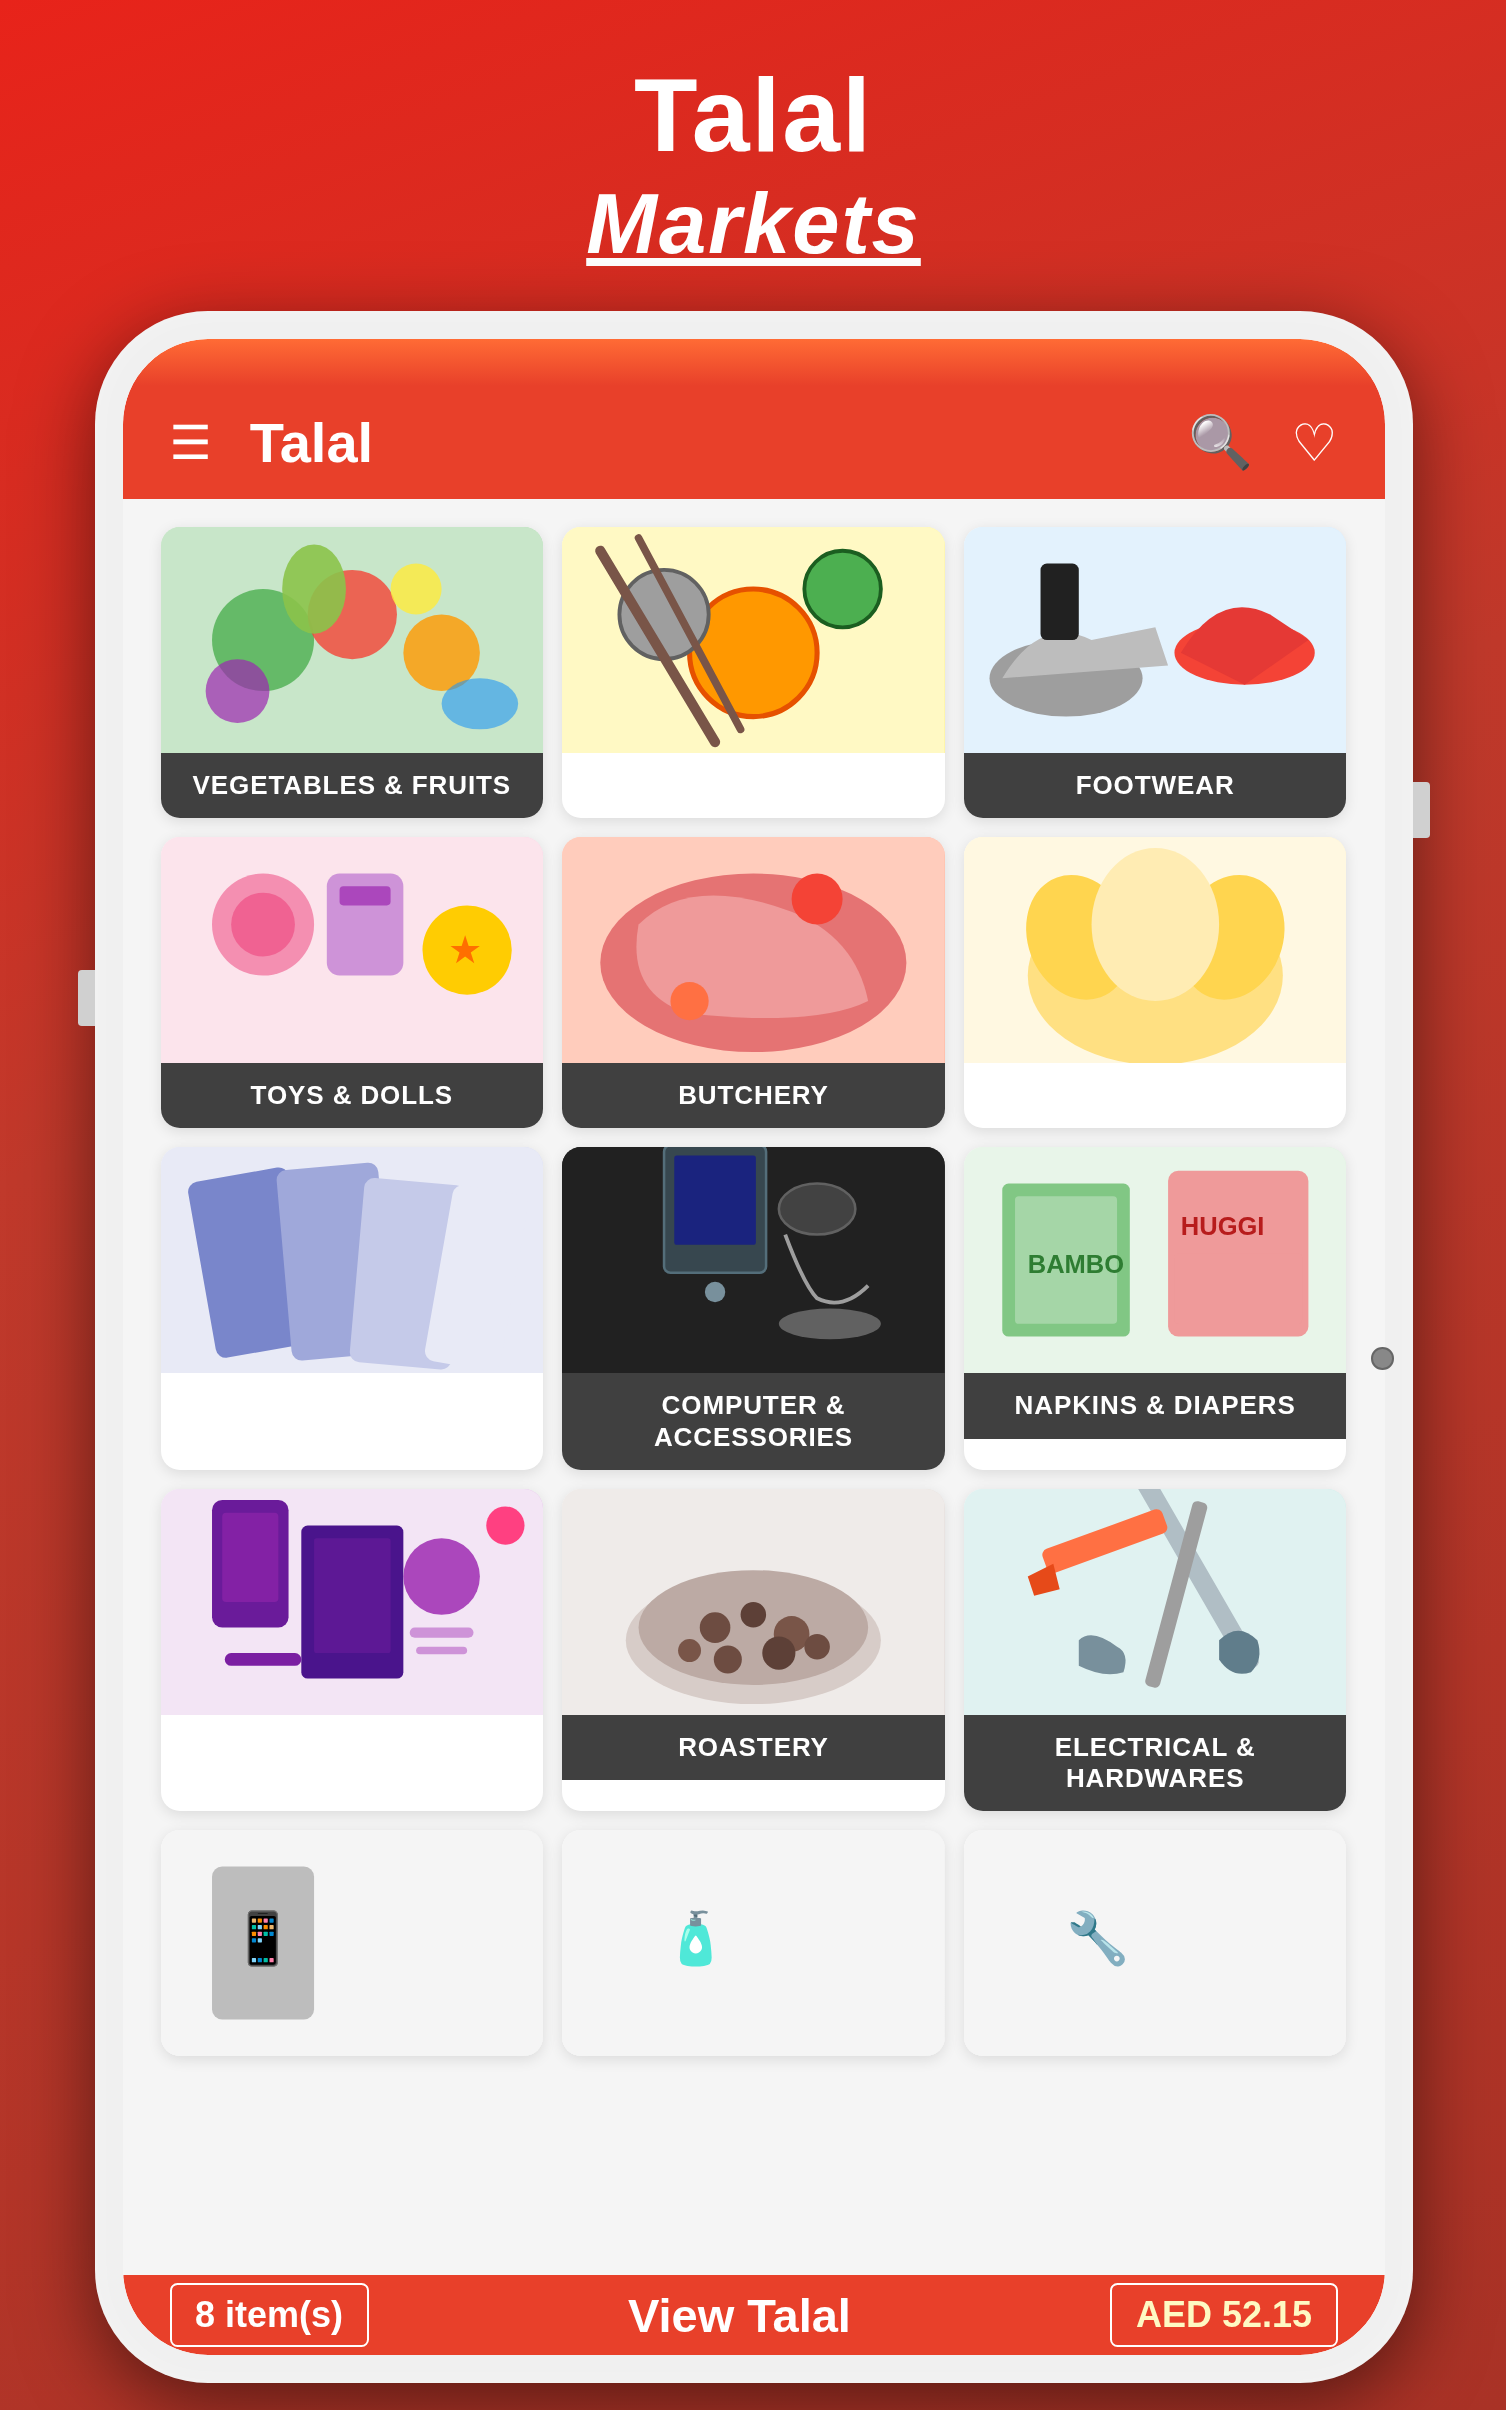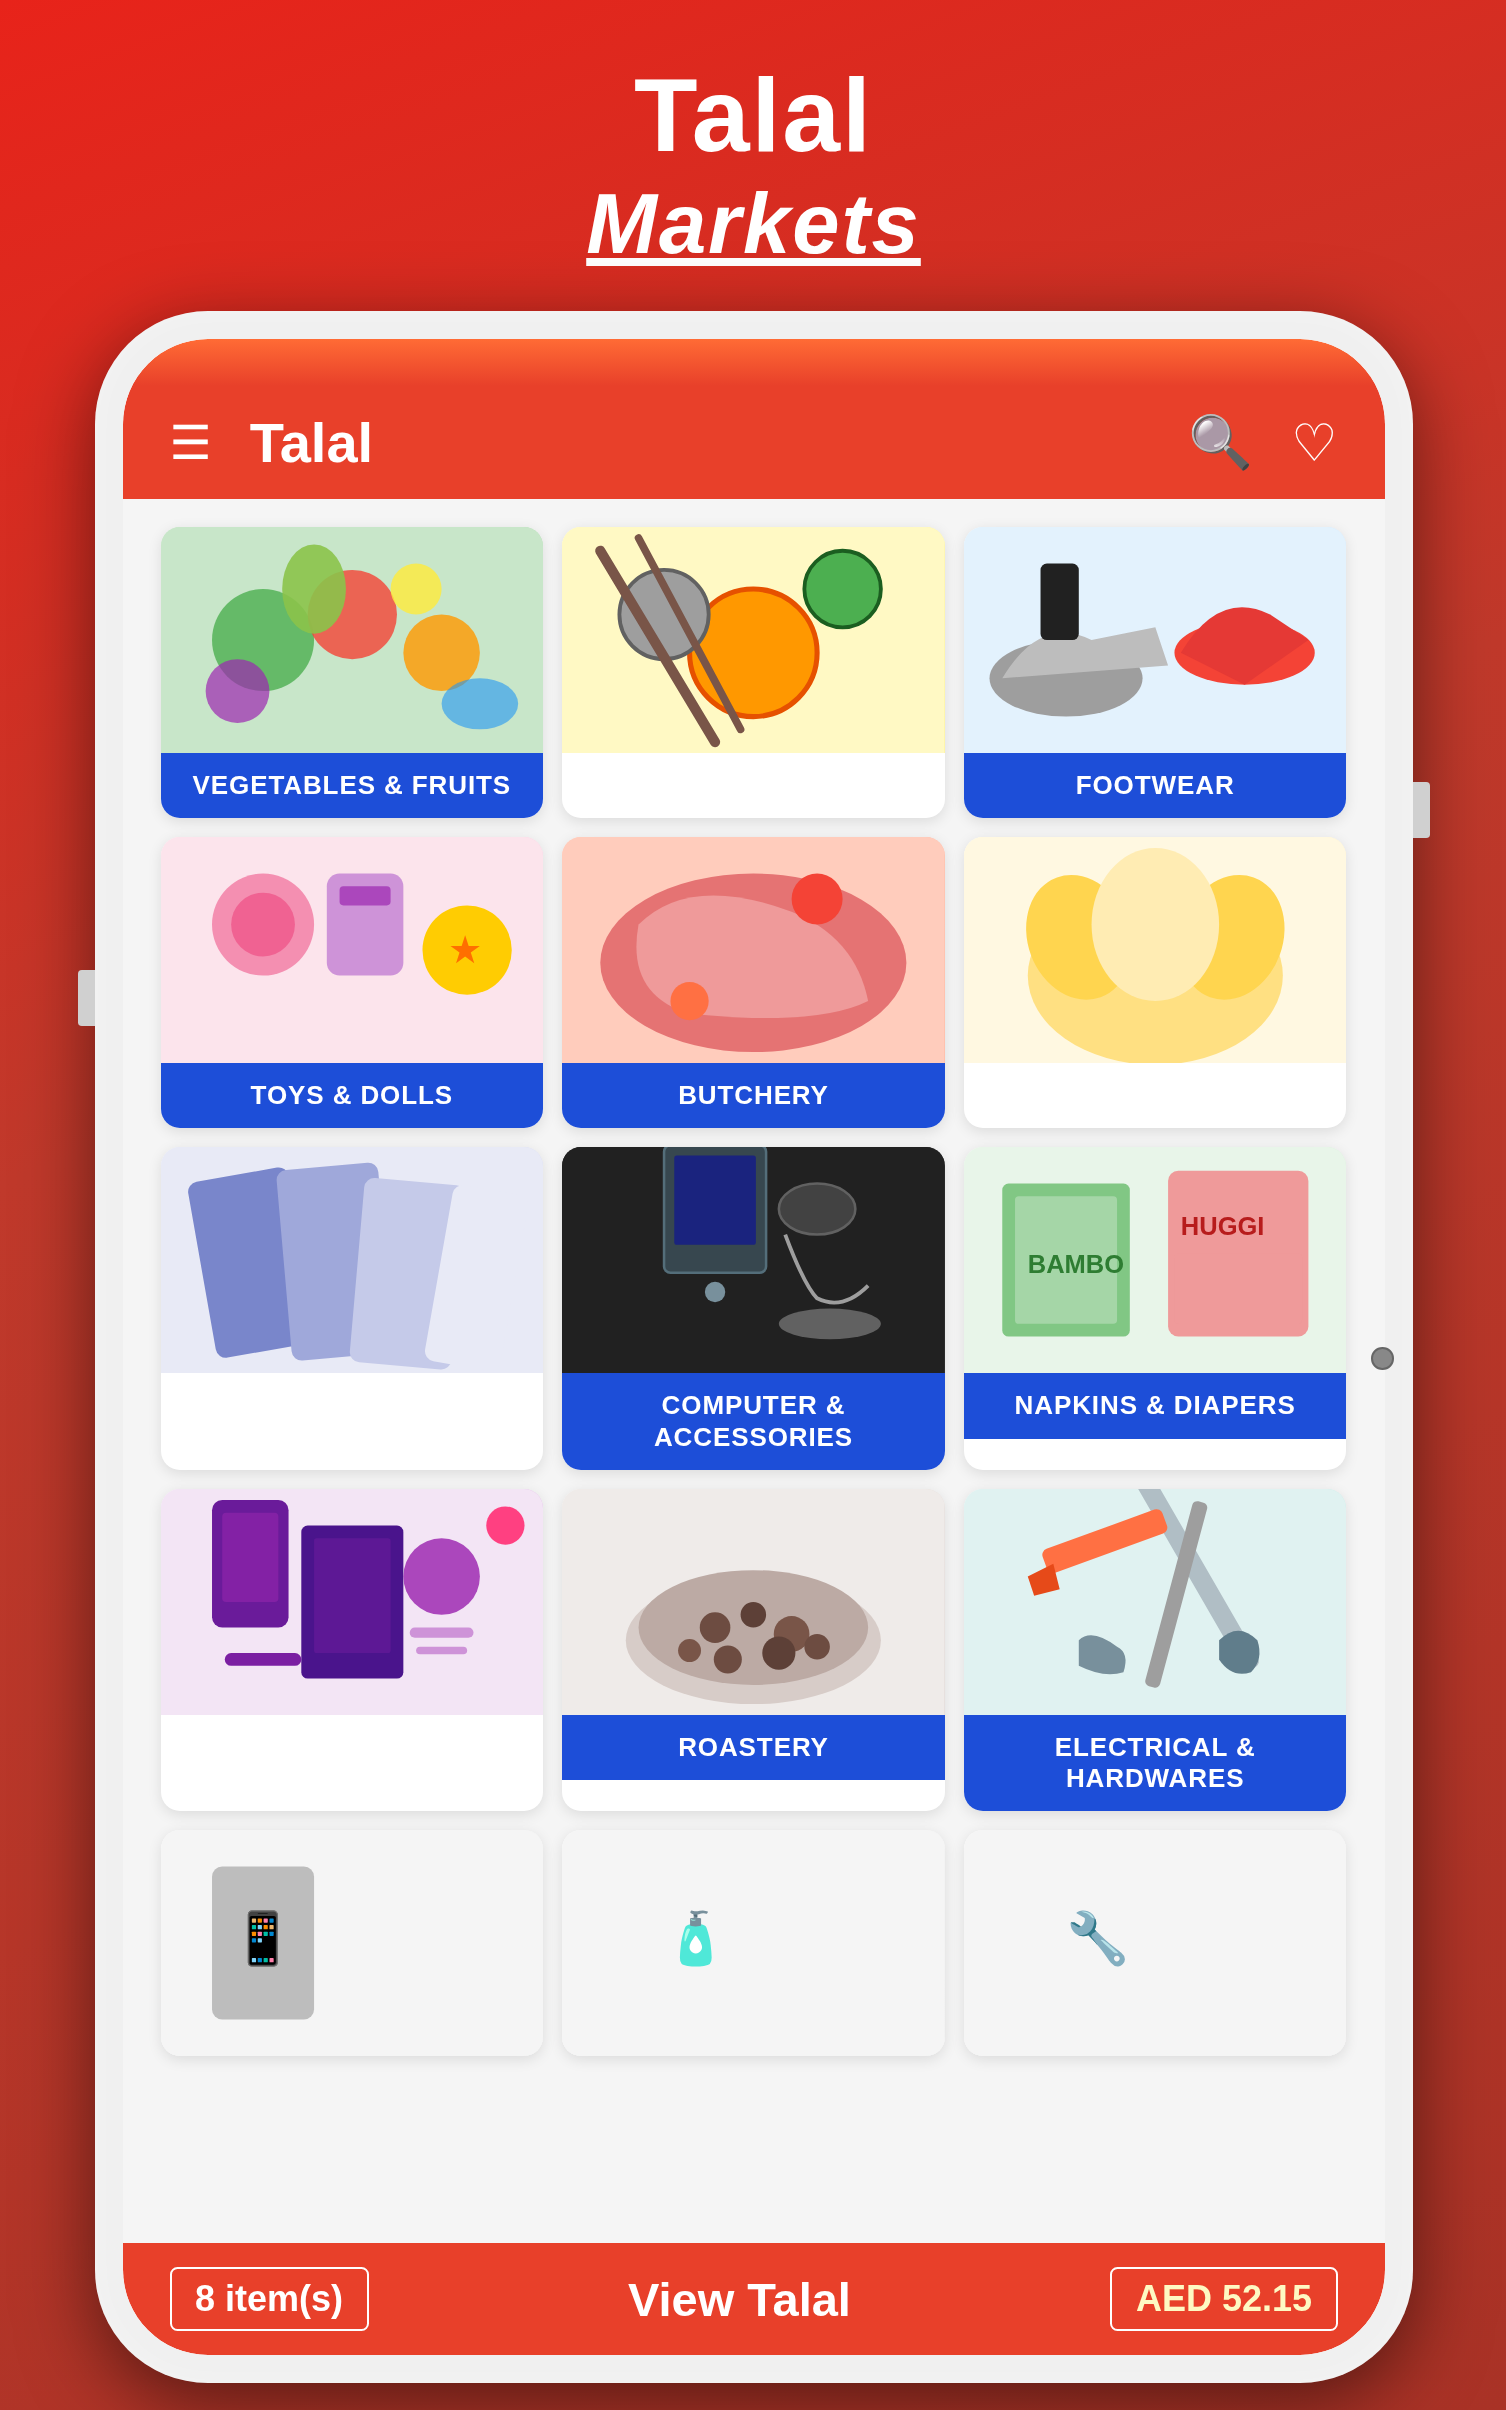--- a/index.html
+++ b/index.html
@@ -171,35 +171,35 @@
       width: 100%;
       height: 226px;
       object-fit: cover;
       display: flex;
       align-items: center;
       justify-content: center;
       overflow: hidden;
     }
 
     .category-label {
-      background: #1d4ed8;
+      background: #404040;
       color: white;
       text-align: center;
       padding: 17px 9.4px;
       font-size: 26px;
       font-weight: 800;
       letter-spacing: 0.9px;
       text-transform: uppercase;
       line-height: 1.2;
     }
 
     
     .basket-bar {
       background: #e8402a;
-      height: 112px;
+      height: 80px;
       display: flex;
       align-items: center;
       justify-content: space-between;
       padding: 0 47px;
       flex-shrink: 0;
     }
 
     .basket-count {
       color: white;
       font-size: 36px;

